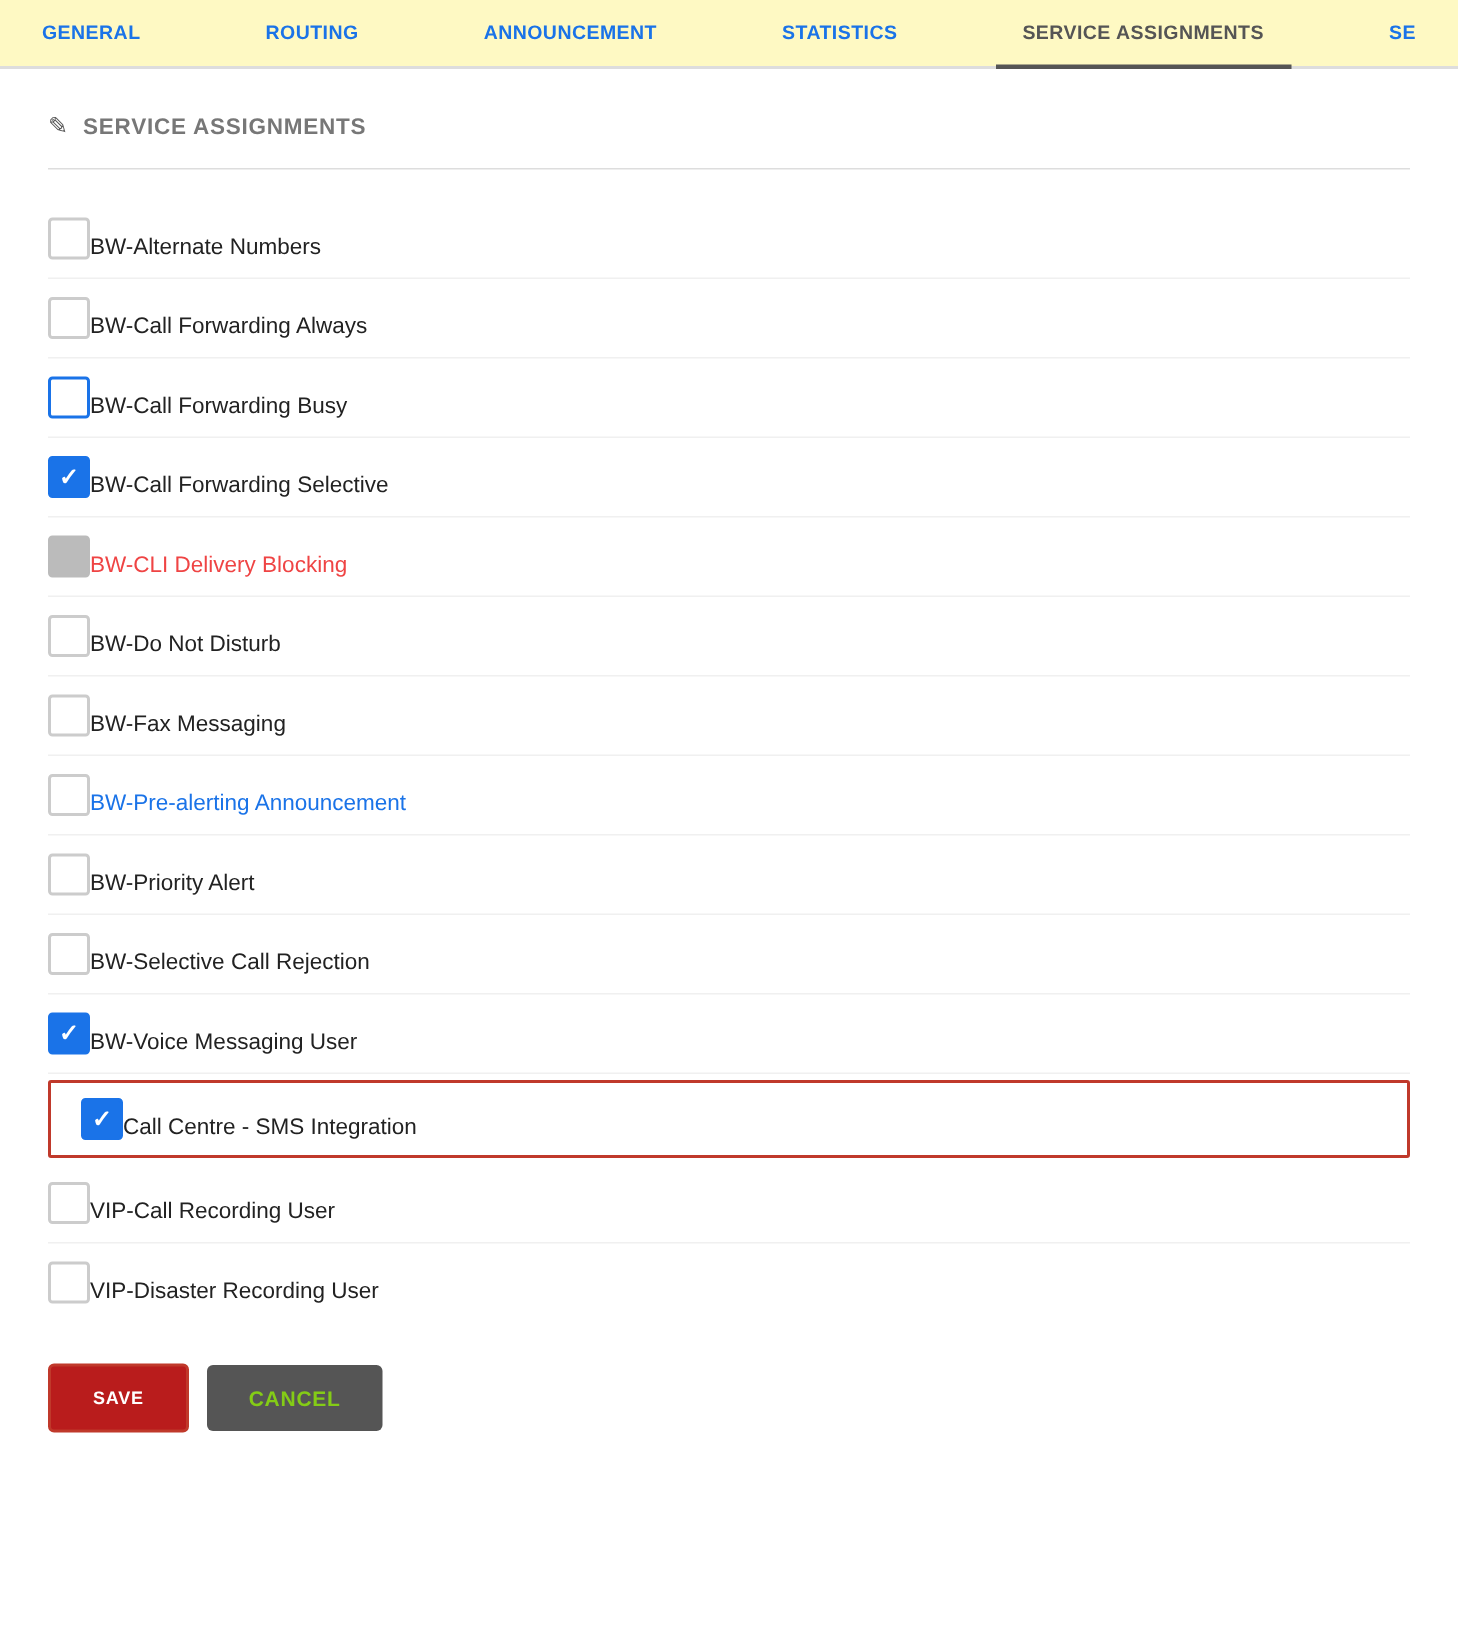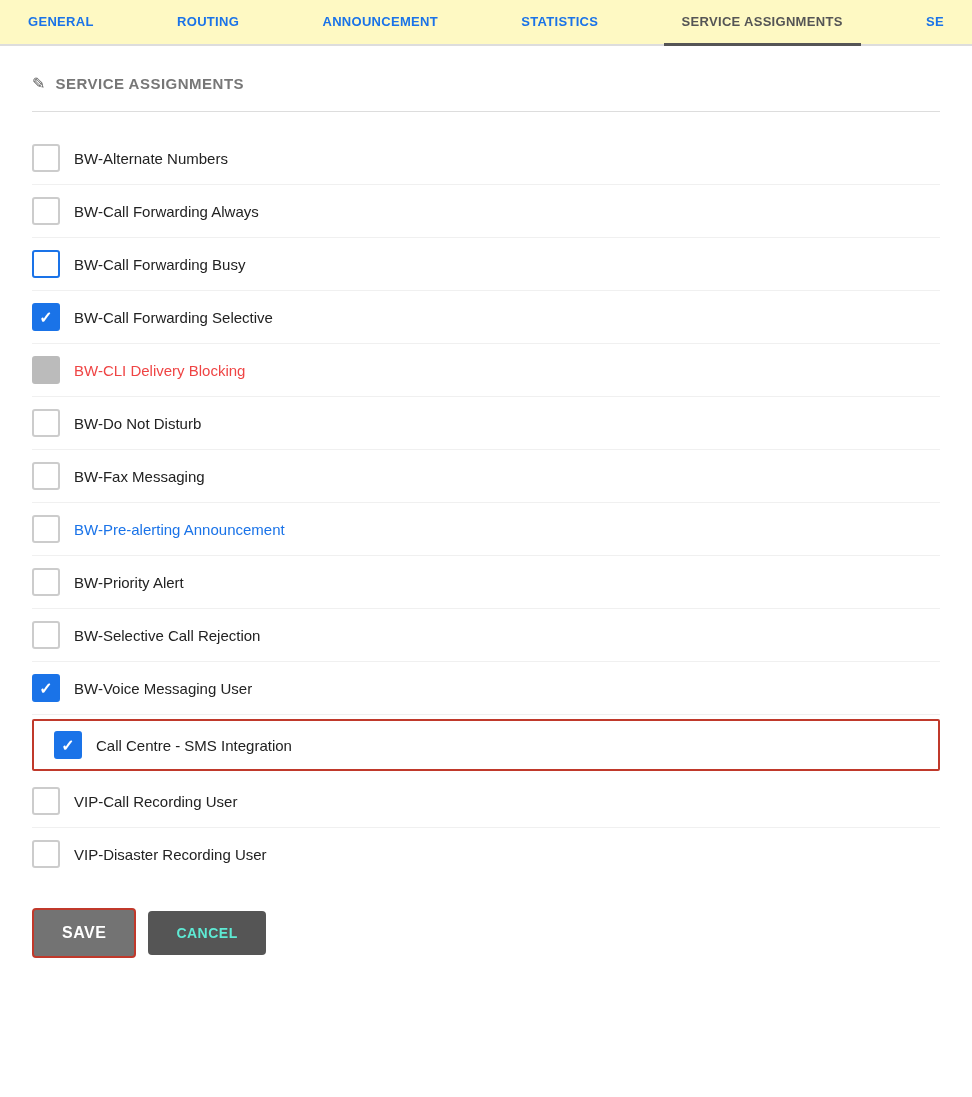--- a/index.html
+++ b/index.html
@@ -66,22 +66,21 @@
     }
 
     
     .service-list {
       display: flex;
       flex-direction: column;
       gap: 0;
     }
     .service-item {
       display: flex;
-      align-items: center;
-      gap: 14px;
+      align-items: flex-end;
       padding: 12px 0;
       border-bottom: 1px solid #f0f0f0;
     }
     .service-item:last-child {
       border-bottom: none;
     }
 
     
     .service-item.highlighted {
       border: 2px solid #c0392b;
@@ -134,33 +133,33 @@
     }
 
     
     .button-row {
       display: flex;
       gap: 12px;
       margin-top: 28px;
       align-items: center;
     }
     .btn-save {
-      background: #737373;
+      background: #b91c1c;
       color: #fff;
       border: 2px solid #c0392b;
       border-radius: 4px;
       padding: 14px 28px;
-      font-size: 16px;
+      font-size: 12px;
       font-weight: 700;
       cursor: pointer;
       letter-spacing: 0.5px;
     }
     .btn-cancel {
       background: #555;
-      color: #5eead4;
+      color: #84cc16;
       border: none;
       border-radius: 4px;
       padding: 14px 28px;
       font-size: 14px;
       font-weight: 700;
       cursor: pointer;
       letter-spacing: 0.5px;
     }
   </style>
 </head>

